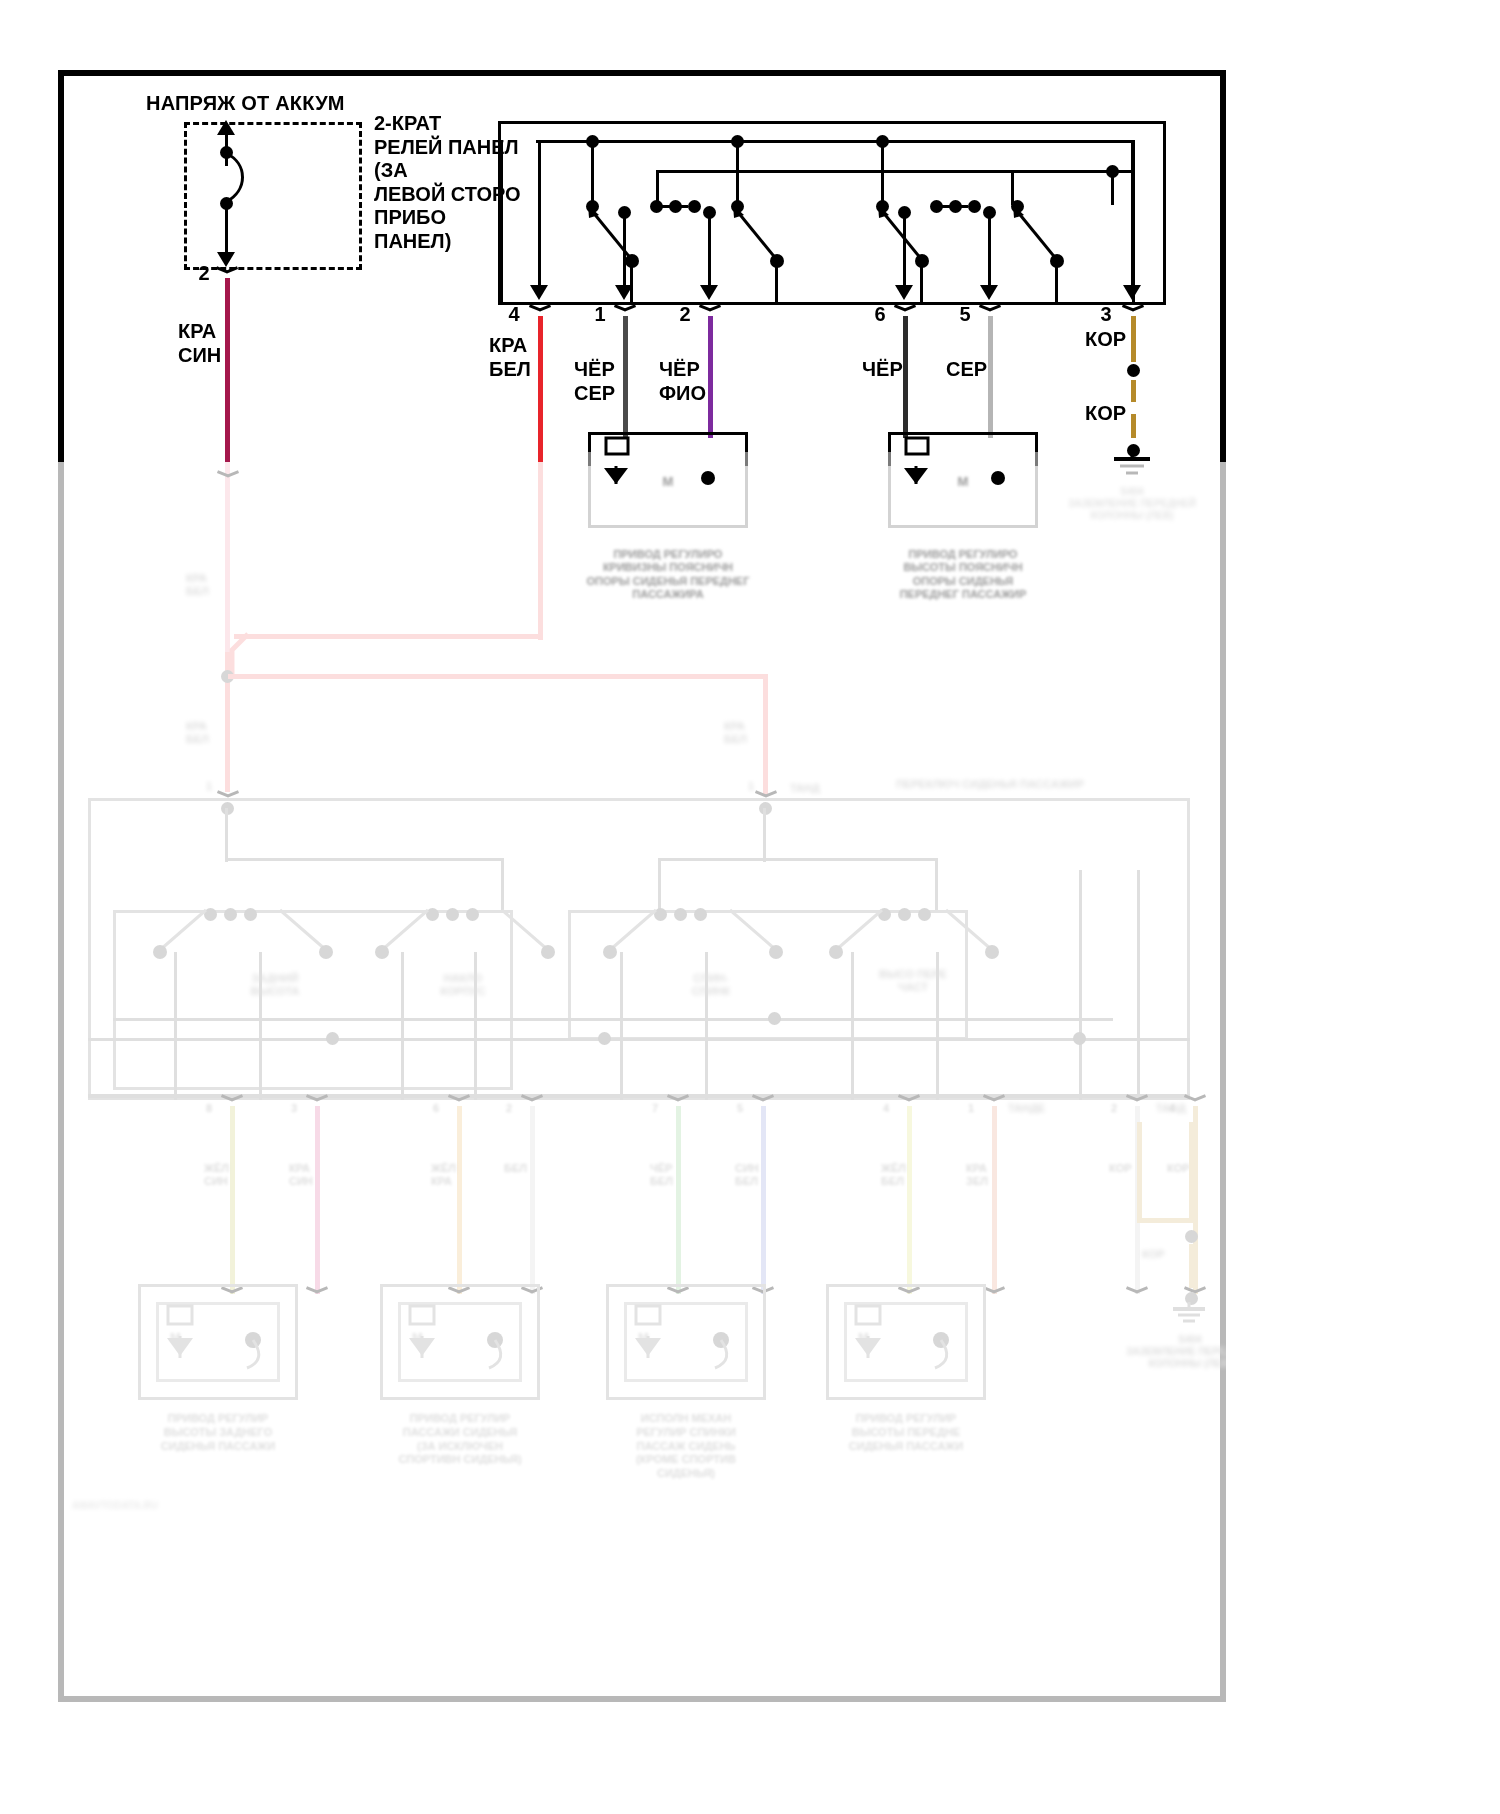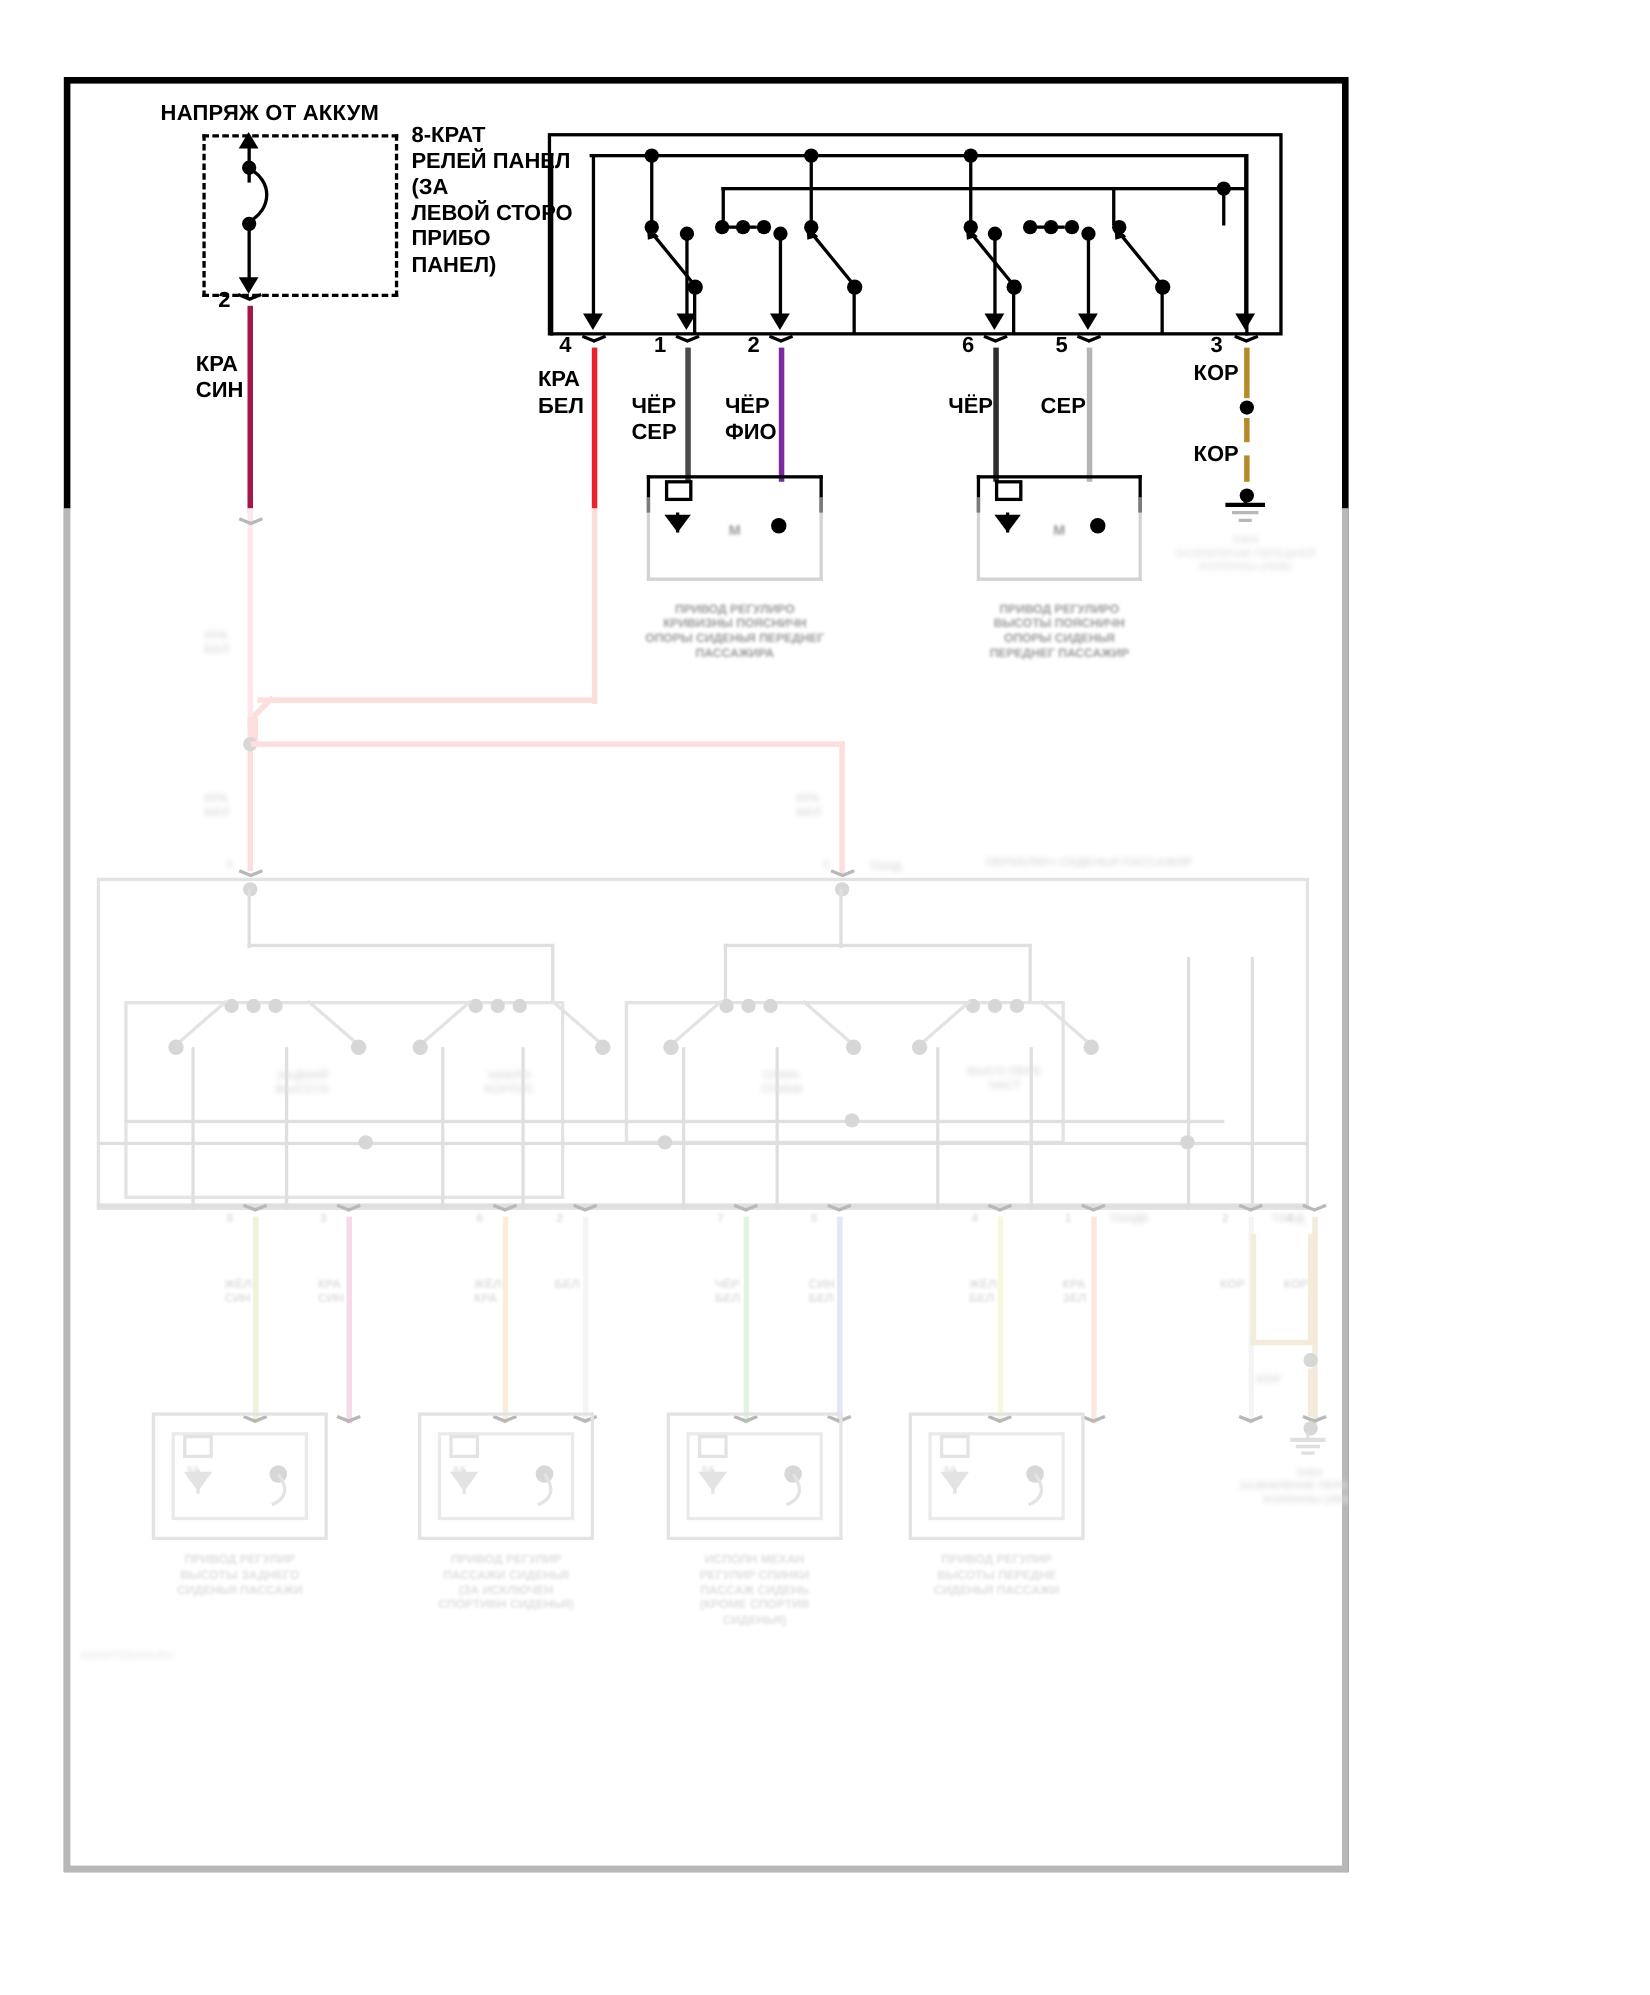--- a/index.html
+++ b/index.html
@@ -71,21 +71,21 @@
   <div class="dot" style="left:220px;top:146px;"></div>
 
   <svg style="position:absolute;left:218px;top:150px;width:34px;height:56px;">
     <path d="M8,3 C30,14 30,40 8,52" stroke="#000" stroke-width="3" fill="none"></path>
   </svg>
   <div class="dot" style="left:220px;top:197px;"></div>
   <div class="ln vl" style="left:225px;top:203px;height:58px;"></div>
   <div class="arrowdn" style="left:217px;top:252px;"></div>
 
 
-  <div class="lbl t-mid" style="left:374px;top:112px;">8-КРАТ
+  <div class="lbl t-mid" style="left:374px;top:112px;">2-КРАТ
 РЕЛЕЙ ПАНЕЛ
 (ЗА
 ЛЕВОЙ СТОРО
 ПРИБО
 ПАНЕЛ)</div>
 
   <div class="cup" style="left:214px;top:268px;"></div>
   <div class="lbl t-mid ctr" style="left:192px;top:262px;width:24px;">2</div>
 
   <div class="wire" style="left:225px;top:278px;height:188px;background:#a4174b;"></div>

